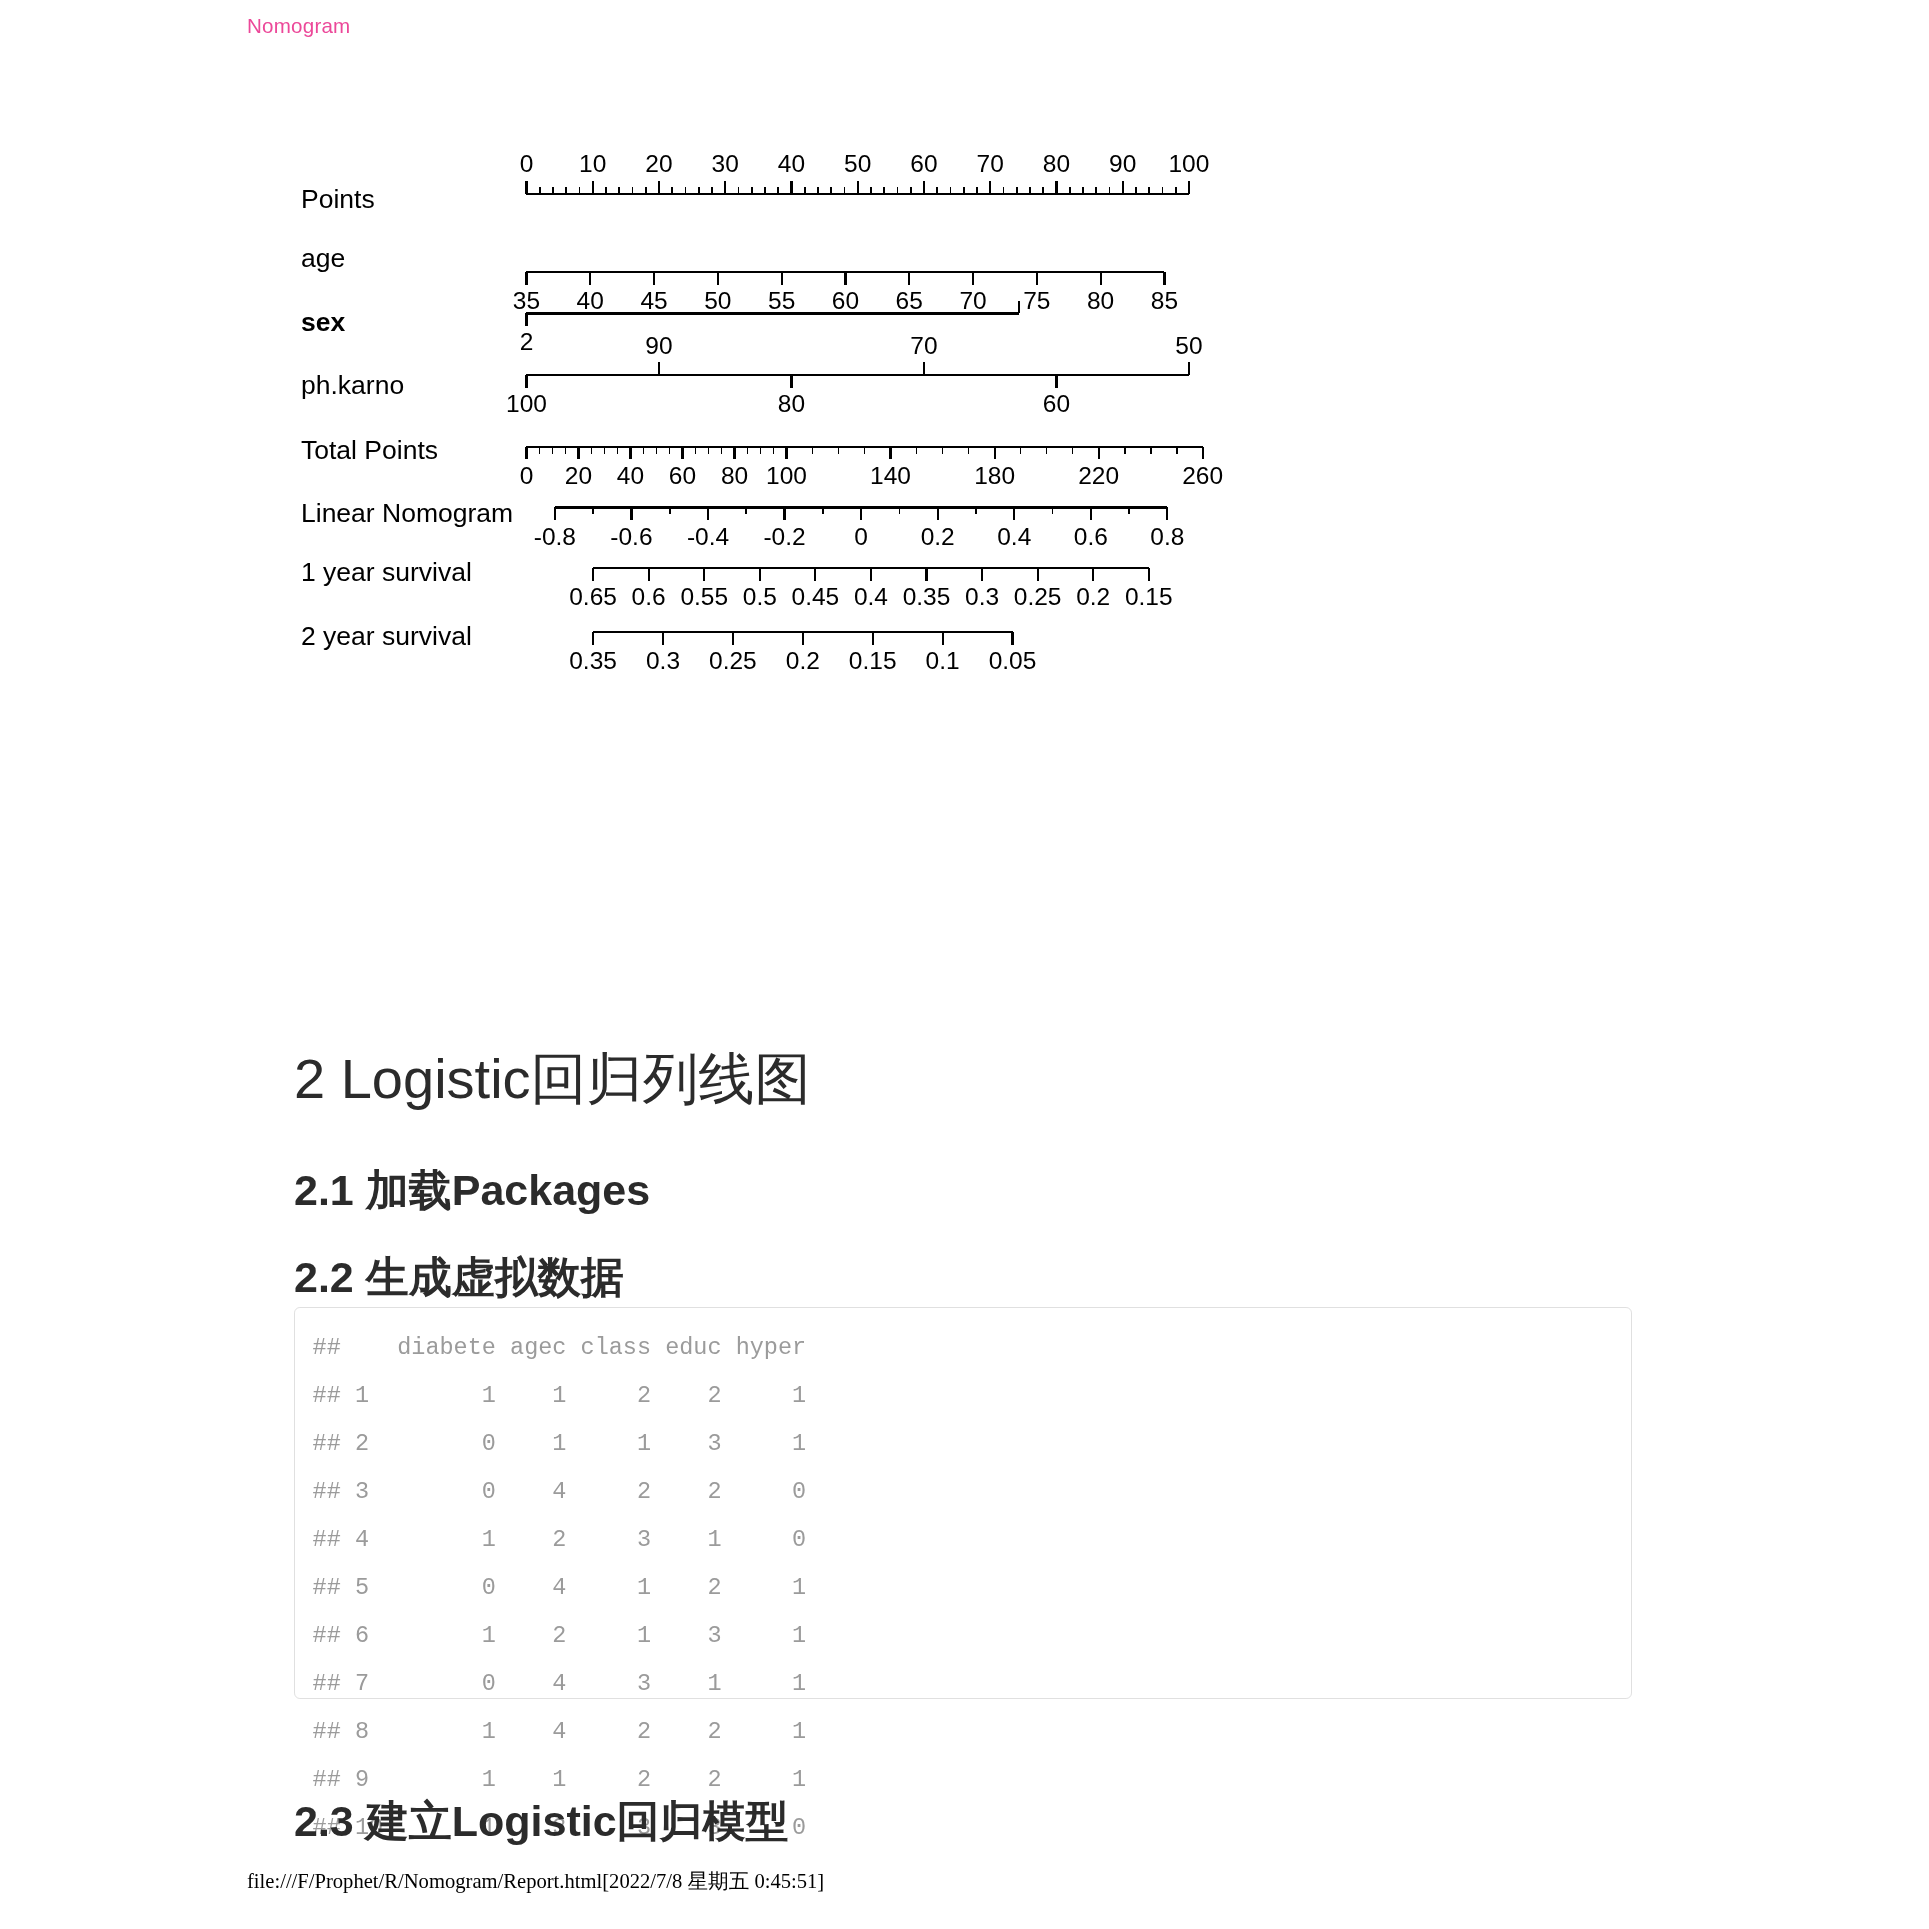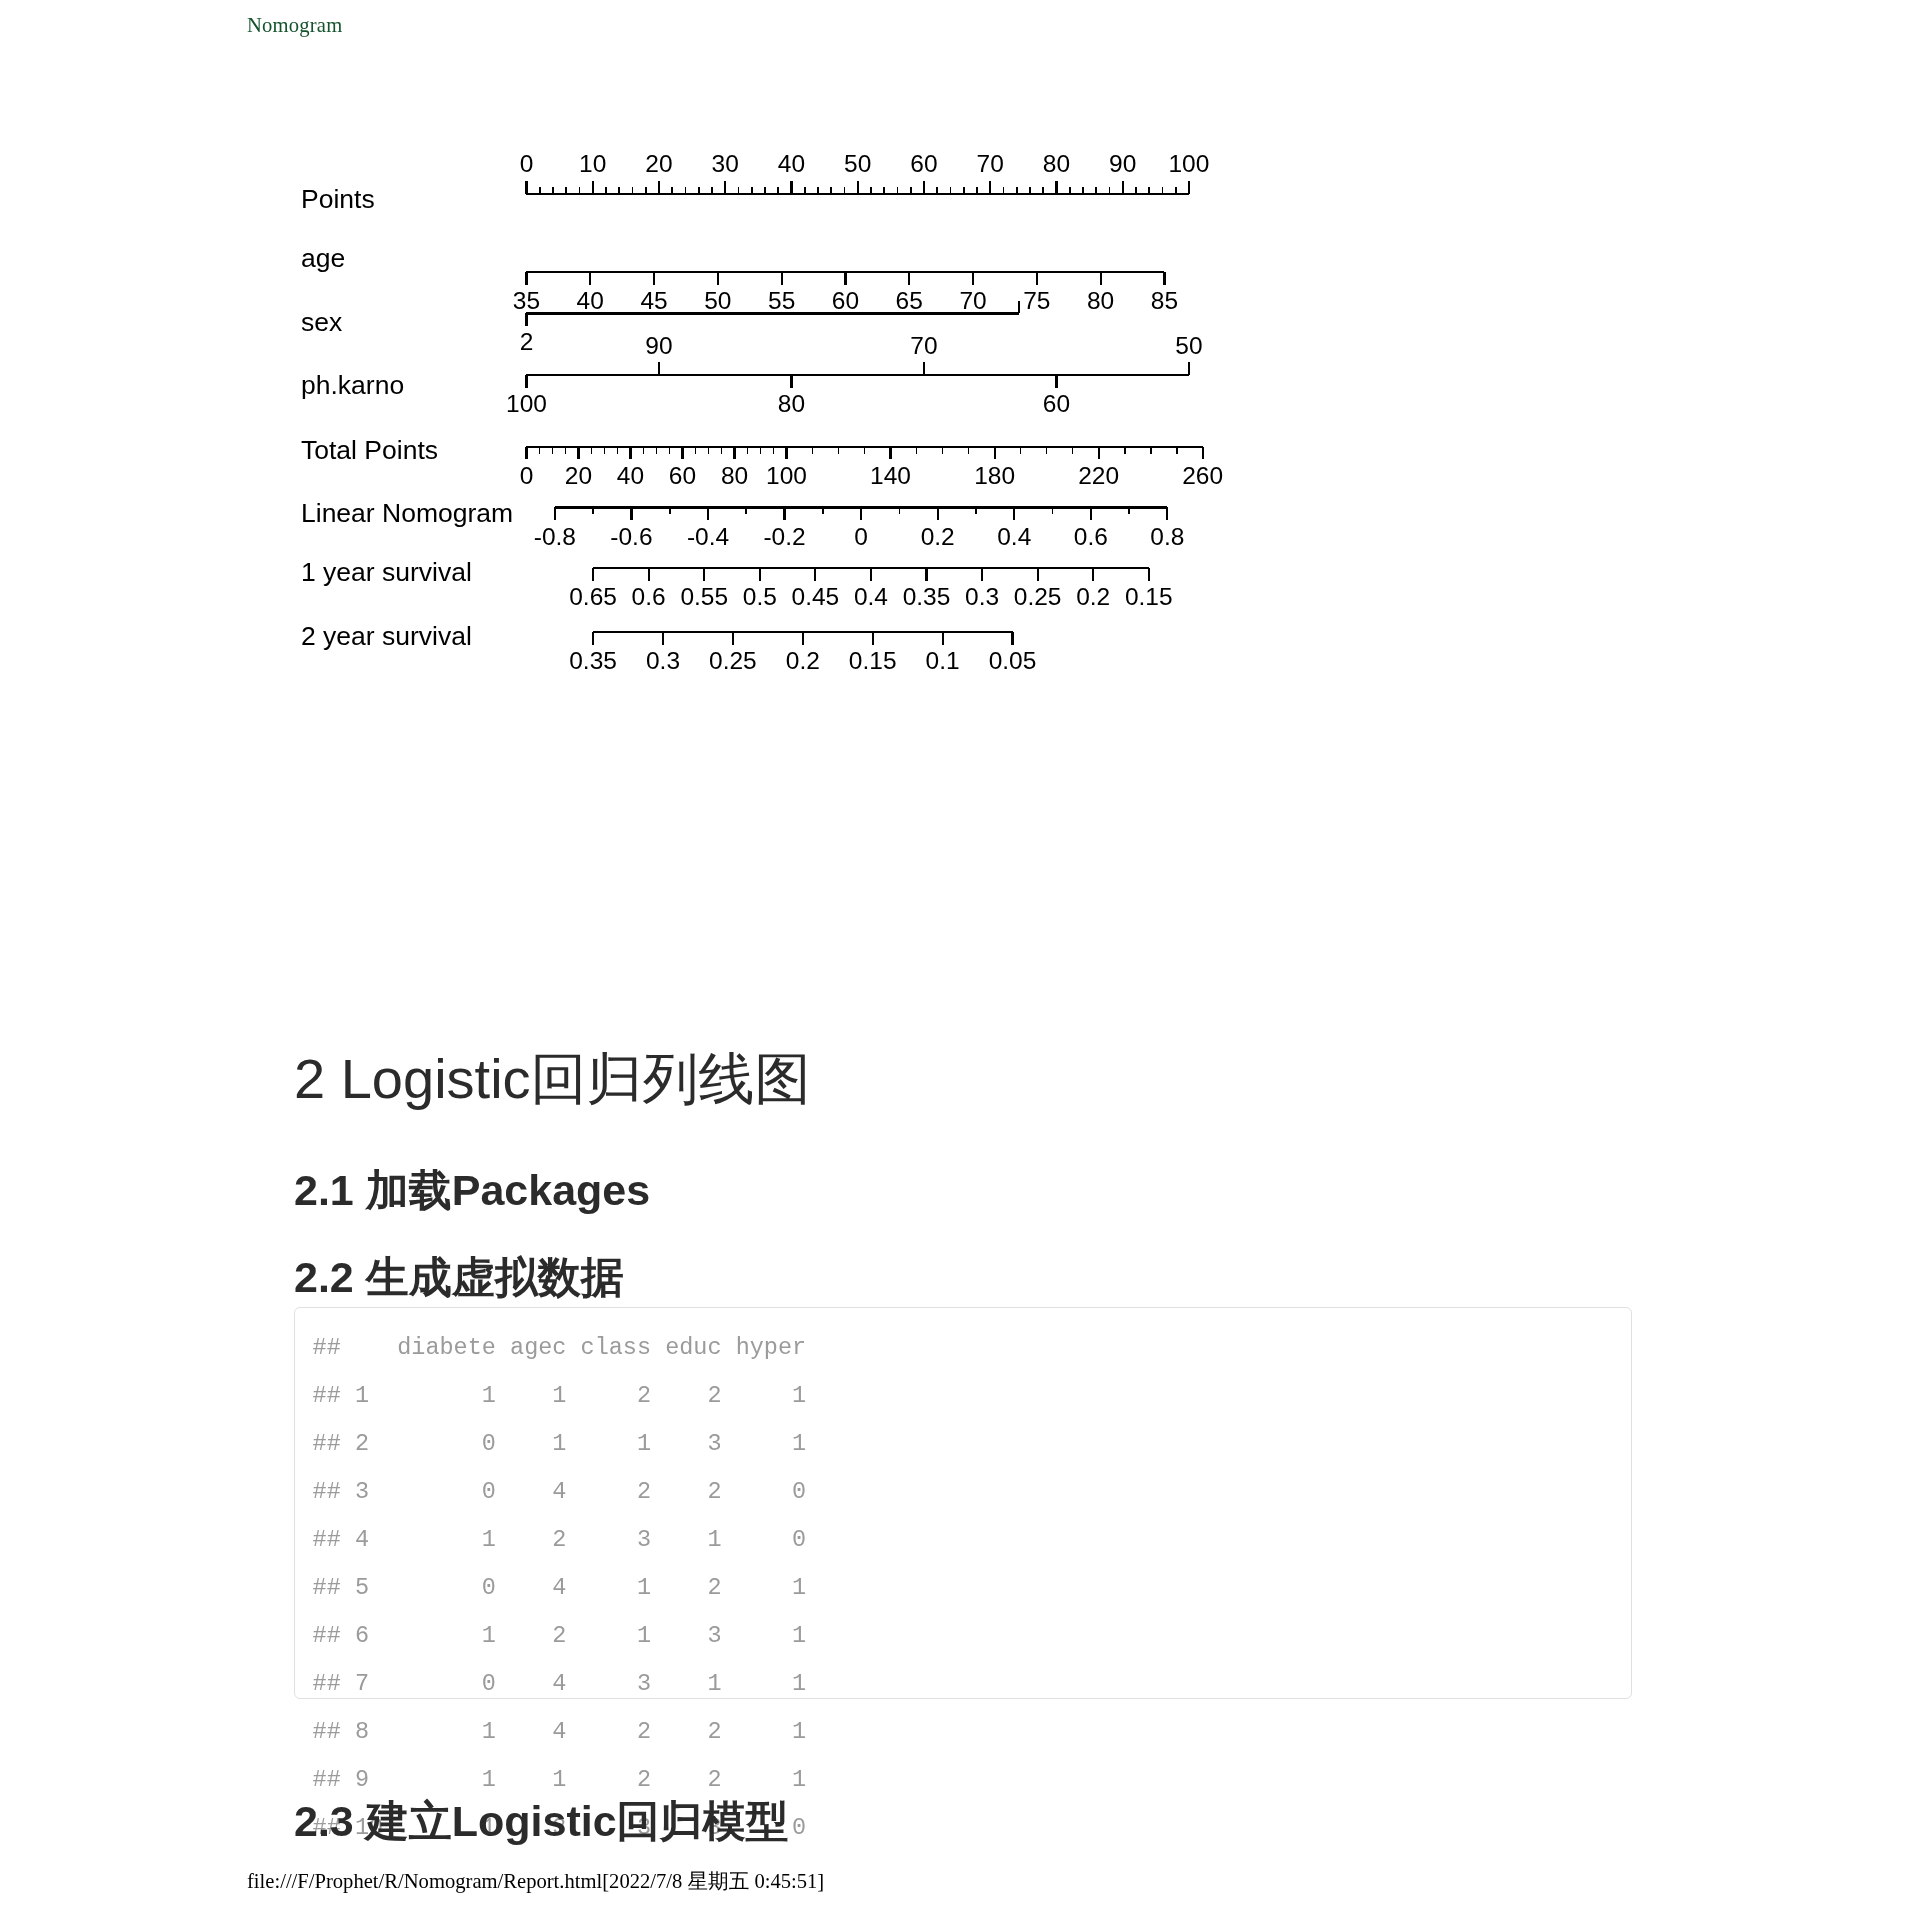--- a/index.html
+++ b/index.html
@@ -14,23 +14,23 @@
     font-family: "Liberation Sans", sans-serif;
     color: #000000;
     overflow: hidden;
   }
 
   
   .page-header {
     position: absolute;
     left: 247px;
     top: 13.7px;
-    font-family: Liberation Serif, serif;
+    font-family: Liberation Sans, sans-serif;
     font-size: 20.6px;
-    color: #14532d;
+    color: #ec4899;
     letter-spacing: 0.2px;
   }
 
   
   .nomogram {
     position: absolute;
     left: 0;
     top: 137px;
     width: 1930px;
     height: 588px;
@@ -109,21 +109,21 @@
 </style>
 </head>
 <body>
 
 <div class="page-header">Nomogram</div>
 
 <div class="nomogram">
 
   <div class="nom-row-label" style="left:301px; top:47px;">Points</div>
   <div class="nom-row-label" style="left:301px; top:106px;">age</div>
-  <div class="nom-row-label" style="left:301px; top:170px;">sex</div>
+  <div class="nom-row-label" style="left:301px; top:170px;font-weight:bold;">sex</div>
   <div class="nom-row-label" style="left:301px; top:233px;">ph.karno</div>
   <div class="nom-row-label" style="left:301px; top:298px;">Total Points</div>
   <div class="nom-row-label" style="left:301px; top:361px;">Linear Nomogram</div>
   <div class="nom-row-label" style="left:301px; top:420px;">1 year survival</div>
   <div class="nom-row-label" style="left:301px; top:484px;">2 year survival</div>
 
   <svg class="axis-svg" id="nomogram-axes" width="1930" height="588" viewBox="0 0 1969 600">
       <line x1="537" y1="58" x2="1213" y2="58" stroke="#000000" stroke-width="2.4" shape-rendering="crispEdges"></line>
       <line x1="550.52" y1="58" x2="550.52" y2="51" stroke="#000000" stroke-width="1.8" shape-rendering="crispEdges"></line>
       <line x1="564.04" y1="58" x2="564.04" y2="51" stroke="#000000" stroke-width="1.8" shape-rendering="crispEdges"></line>

